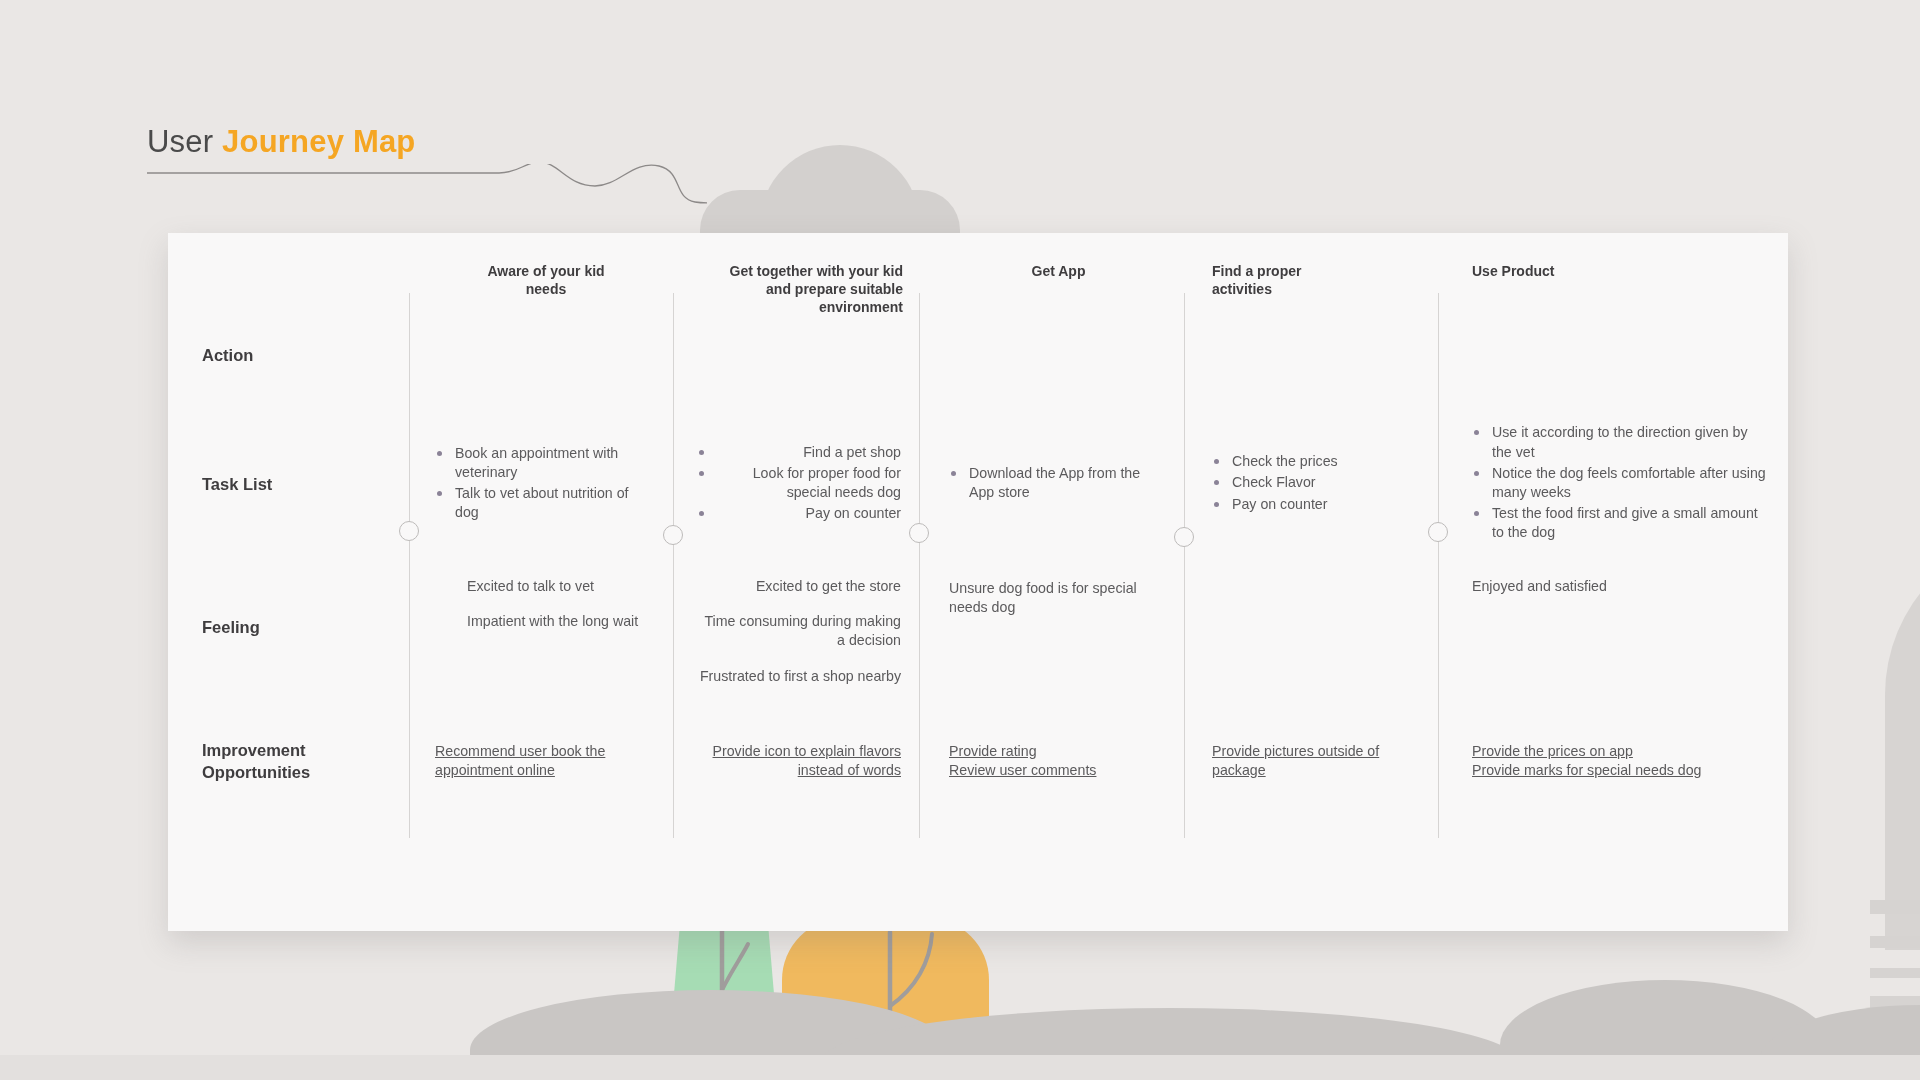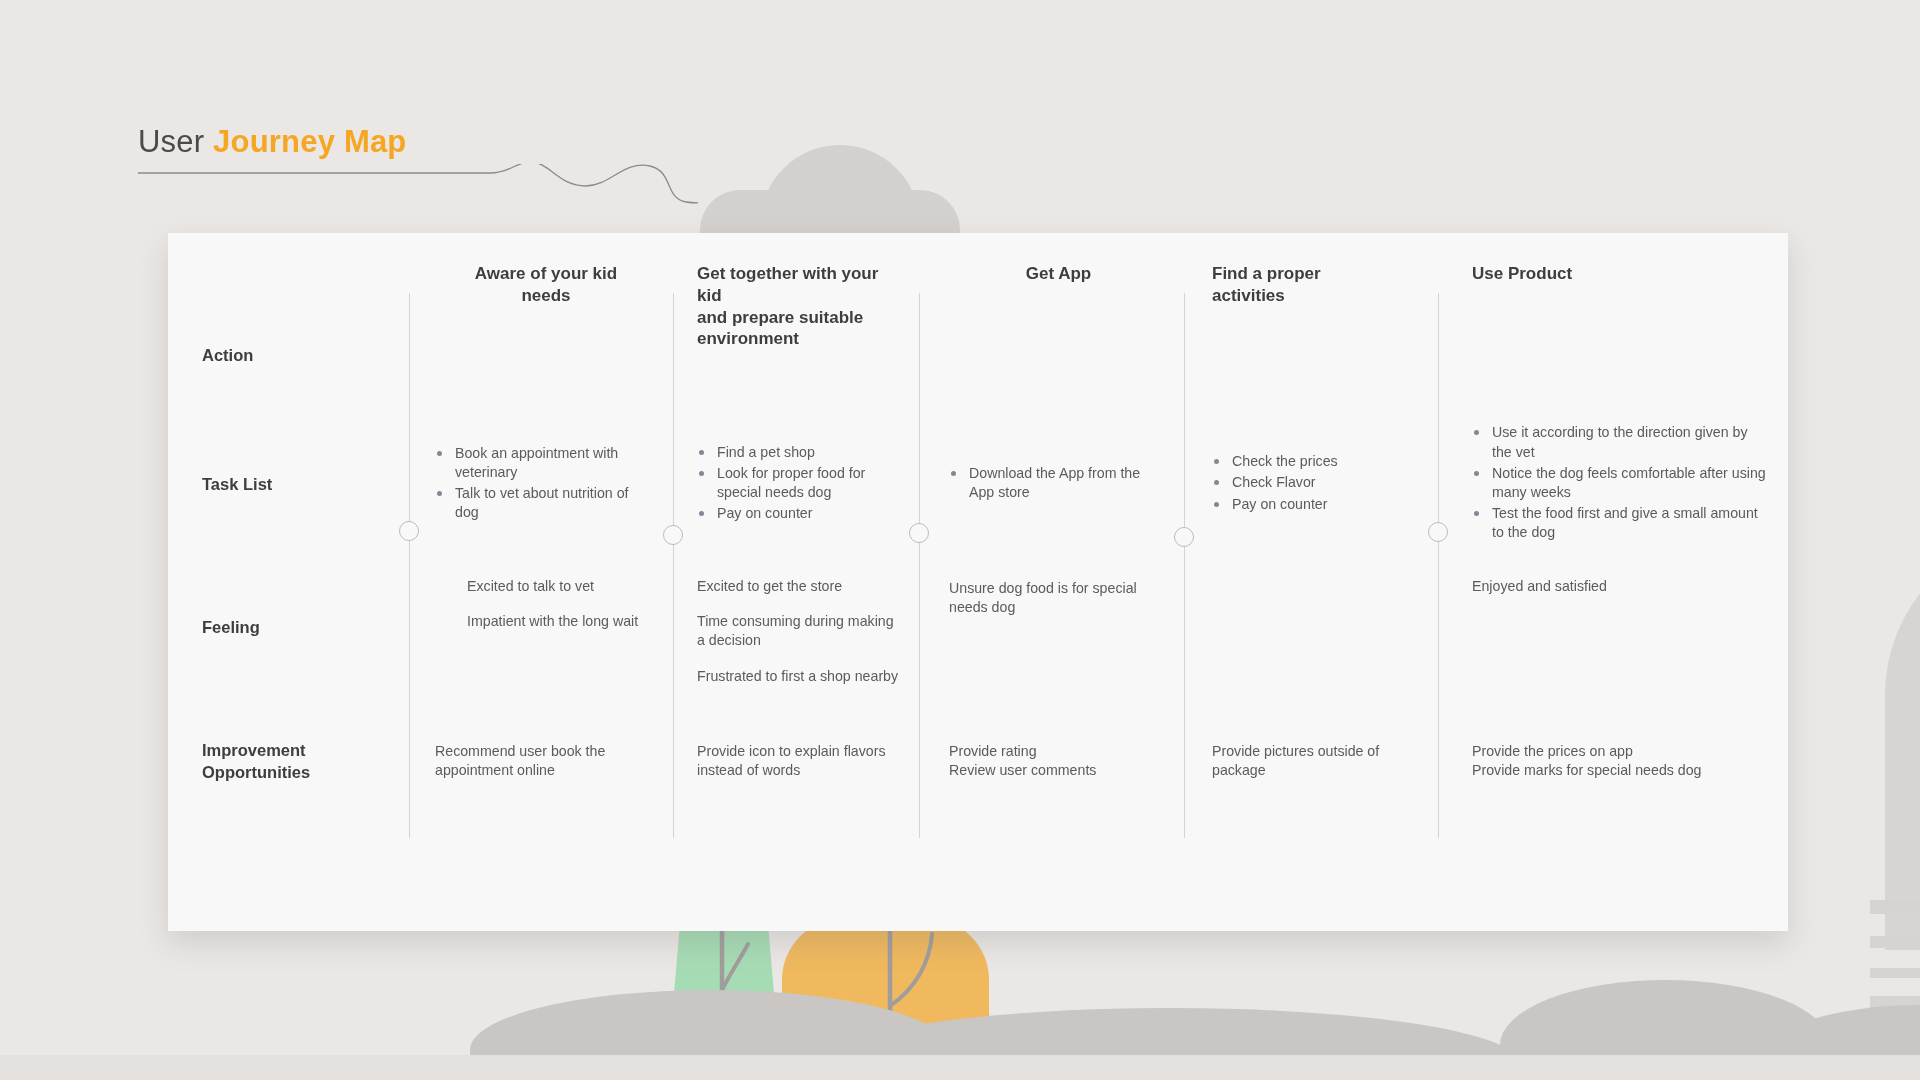--- a/index.html
+++ b/index.html
@@ -46,21 +46,21 @@
     position: absolute; left: 672px; top: 920px; width: 104px; height: 135px;
     background: #a6dcb4;
     clip-path: polygon(8% 0%, 92% 0%, 100% 72%, 80% 100%, 22% 100%, 0% 72%);
   }
   .tree-orange {
     position: absolute; left: 782px; top: 918px; width: 207px; height: 125px;
     background: #f0b95e; border-radius: 62px 62px 28px 28px;
   }
 
   
-  .title-wrap { position: absolute; left: 138px; top: 124px; }
+  .title-wrap { position: absolute; left: 147px; top: 124px; }
   .title { font-size: 31px; letter-spacing: .2px; white-space: nowrap; }
   .title .plain { color: #4a4a4a; font-weight: 400; }
   .title .accent { color: #f5a623; font-weight: 700; }
   .squiggle { position: absolute; left: 0px; top: 40px; }
 
   
   .card {
     position: absolute; left: 168px; top: 233px; width: 1620px; height: 698px;
     background: #f9f8f8; box-shadow: 0 12px 28px rgba(120,115,112,.22);
   }
@@ -79,38 +79,38 @@
     background: #f9f8f8; border: 1px solid #bdbbba;
   }
 
   .row-label {
     grid-column: 1; align-self: center; justify-self: start;
     padding-left: 34px; color: #3f3d3f; font-weight: 700; font-size: 16.5px;
     line-height: 1.35;
   }
   .col-head {
     align-self: start; padding-top: 30px; padding-right: 16px;
-    color: #3f3d3f; font-weight: 700; font-size: 17px; line-height: 1.28;
+    color: #3f3d3f; font-weight: 700; font-size: 14px; line-height: 1.28;
   }
   .ch-center { text-align: center; }
   .cell { padding-right: 18px; color: #5b5a5c; font-size: 14.2px; line-height: 1.35; }
 
   ul.tasks { list-style: none; }
   ul.tasks li { position: relative; padding-left: 20px; margin-bottom: 2px; }
   ul.tasks li::before {
     content: ""; position: absolute; left: 2px; top: 7px;
     width: 5px; height: 5px; border-radius: 50%; background: #8b8397;
   }
   ul.tasks li.gap { }
 
   .feel p { margin-bottom: 16px; }
-  .imp p { margin-bottom: 0px; }
+  .imp p { margin-bottom: 0px; text-decoration: underline; }
 
   .pad-a { padding-left: 26px; }
-  .pad-b { padding-left: 24px; }
+  .pad-b { padding-left: 24px; text-align: right; }
   .pad-c { padding-left: 30px; }
   .pad-d { padding-left: 28px; }
   .pad-e { padding-left: 34px; }
 </style>
 </head>
 <body>
 
 <div id="stage">
 
   <div class="bg">

